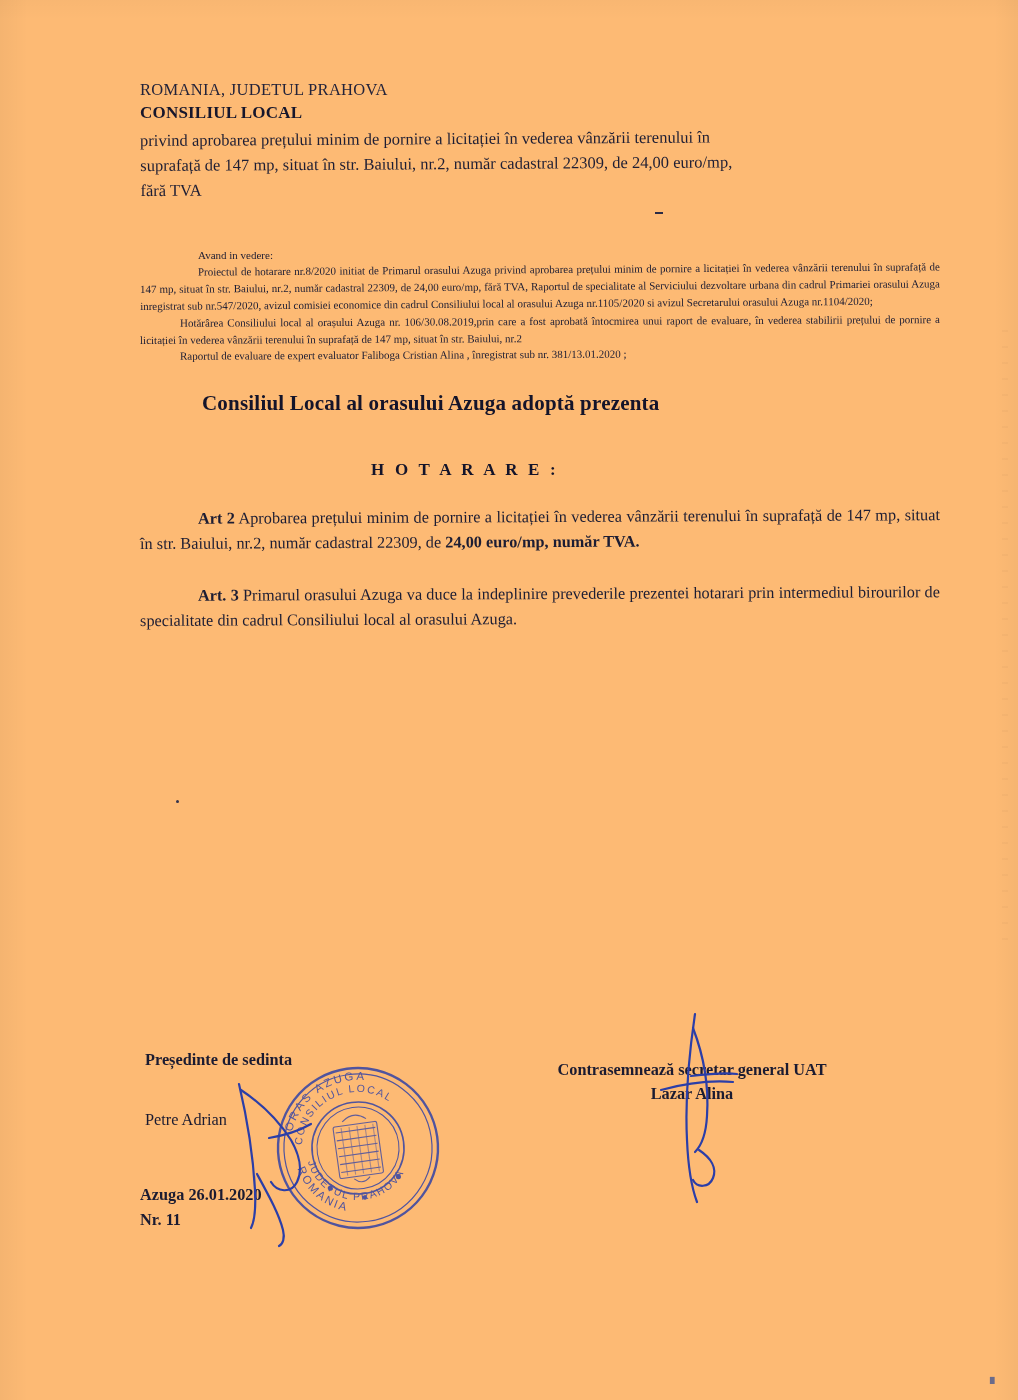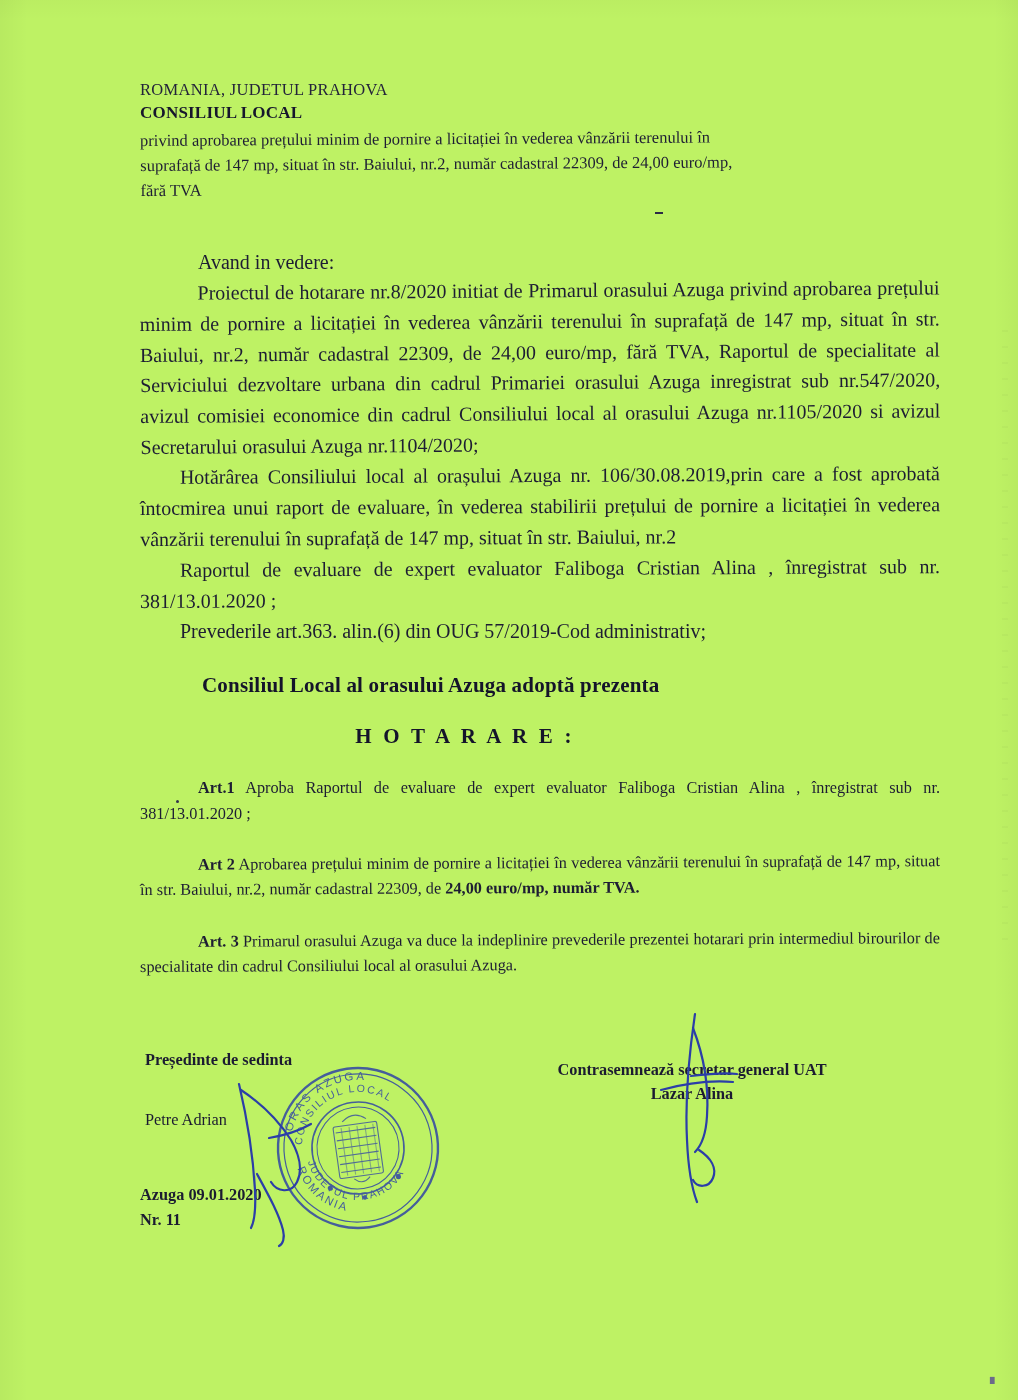--- a/index.html
+++ b/index.html
@@ -14,21 +14,21 @@
     font-family: "Liberation Serif", serif;
     color: #1a1a2e;
     overflow: hidden;
   }
 
   .page {
     position: absolute;
     left: 0; top: 0;
     width: 1018px;
     height: 1400px;
-    background: #bef264;
+    background: #fdba74;
   }
 
   
   .page::before {
     content: "";
     position: absolute;
     left: 0; top: 0; right: 0; bottom: 0;
     background:
       linear-gradient(to right, rgba(0,0,0,0.035) 0px, rgba(0,0,0,0.0) 28px),
       linear-gradient(to left, rgba(0,0,0,0.03) 0px, rgba(0,0,0,0.0) 24px),
@@ -82,21 +82,21 @@
     text-align: justify;
     color: #1e1e34;
     transform: rotate(-0.35deg);
     transform-origin: left top;
   }
   .subtitle .ln { display: block; }
   .subtitle .ln2 { margin-left: 0px; }
 
   .body-block {
     margin-top: 44px;
-    font-size: 20px;
+    font-size: 11px;
     line-height: 1.54;
     text-align: justify;
     color: #1d1d33;
   }
 
   .ind { display: block; text-indent: 58px; }
   .ind-sm { display: block; text-indent: 40px; }
 
   .para { margin: 0; }
   .para + .para { margin-top: 0px; }
@@ -107,24 +107,24 @@
   .adopta {
     margin-top: 26px;
     margin-left: 62px;
     font-weight: bold;
     font-size: 21px;
     letter-spacing: 0.2px;
     color: #14142a;
   }
 
   .hot-center {
-    margin-top: 26px;
+    margin-top: 44px;
     text-align: center;
     font-weight: bold;
-    font-size: 21px;
+    font-size: 17px;
     letter-spacing: 3.2px;
     color: #14142a;
     padding-right: 150px;
   }
 
   .art {
     margin-top: 26px;
     font-size: 16.3px;
     line-height: 1.56;
     text-align: justify;
@@ -242,32 +242,26 @@
       </p>
       <p class="para rot-a">
         <span class="ind">Proiectul de hotarare nr.8/2020 initiat de Primarul orasului Azuga privind aprobarea prețului minim de pornire a licitației în vederea vânzării terenului în suprafață de 147  mp, situat în str. Baiului, nr.2,  număr cadastral 22309, de 24,00 euro/mp, fără TVA, Raportul de specialitate  al Serviciului dezvoltare urbana din cadrul Primariei orasului Azuga inregistrat sub nr.547/2020, avizul comisiei economice din cadrul Consiliului local al orasului Azuga nr.1105/2020 si avizul Secretarului orasului Azuga nr.1104/2020;</span>
       </p>
       <p class="para rot-b">
         <span class="ind-sm">Hotărârea Consiliului local al orașului Azuga nr. 106/30.08.2019,prin care a fost aprobată întocmirea unui raport  de evaluare, în vederea stabilirii prețului de pornire a licitației în vederea vânzării terenului în suprafață de  147 mp, situat în str. Baiului, nr.2</span>
       </p>
       <p class="para rot-b">
         <span class="ind-sm">Raportul de  evaluare de expert evaluator Faliboga Cristian Alina   , înregistrat sub nr. 381/13.01.2020 ;</span>
       </p>
-      <p class="para">
-        <span class="ind-sm">Prevederile art.363.  alin.(6) din OUG 57/2019-Cod administrativ;</span>
-      </p>
     </div>
 
     <div class="adopta">Consiliul Local al orasului Azuga adoptă prezenta</div>
 
     <div class="hot-center">H O T A R A R E :</div>
 
-    <div class="art">
-      <span class="ind"><b>Art.1</b><span> Aproba Raportul de  evaluare de expert evaluator Faliboga Cristian Alina   , înregistrat sub nr. 381/13.01.2020 ;</span></span>
-    </div>
 
     <div class="art rot-b">
       <span class="ind"><b>Art 2</b><span> Aprobarea prețului minim de pornire a licitației în vederea vânzării terenului în suprafață de 147  mp, situat în str. Baiului, nr.2,  număr cadastral 22309, de </span><b>24,00</b><b> euro/mp, număr TVA.</b></span>
     </div>
 
     <div class="art rot-b">
       <span class="ind"><b>Art. 3</b><span>  Primarul orasului Azuga va duce la indeplinire prevederile prezentei hotarari prin intermediul birourilor de specialitate din cadrul Consiliului local al orasului Azuga.</span></span>
     </div>
 
   </div>
@@ -281,21 +275,21 @@
       <div>Președinte de sedinta</div>
       <div class="nm">Petre  Adrian</div>
     </div>
     <div class="sig-right">
       <div>Contrasemnează  secretar general UAT</div>
       <div class="nm">Lazar Alina</div>
     </div>
   </div>
 
   <div class="footer-left">
-    <div>Azuga 09.01.2020</div>
+    <div>Azuga 26.01.2020</div>
     <div>Nr. 11</div>
   </div>
 
   <div class="stamp">
     <svg width="180" height="180" viewBox="0 0 180 180" xmlns="http://www.w3.org/2000/svg">
       <defs>
         <path id="outerArc" d="M 90,172 A 82,82 0 1 1 90.1,172" fill="none"></path>
         <path id="arcTop" d="M 22,90 A 68,68 0 0 1 158,90" fill="none"></path>
         <path id="arcBot" d="M 26,90 A 64,64 0 0 0 154,90" fill="none"></path>
         <path id="arcTop2" d="M 34,90 A 56,56 0 0 1 146,90" fill="none"></path>

